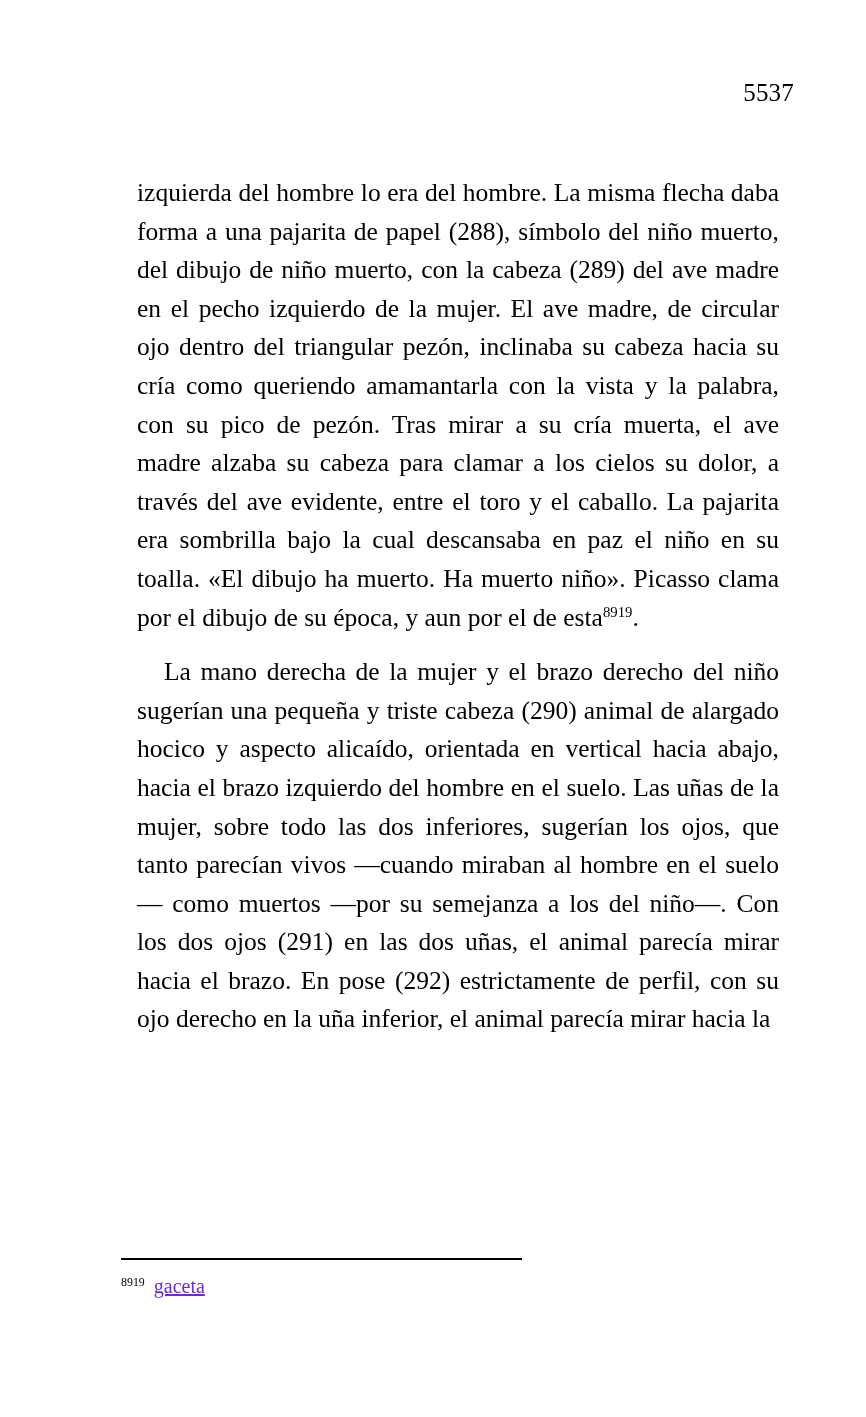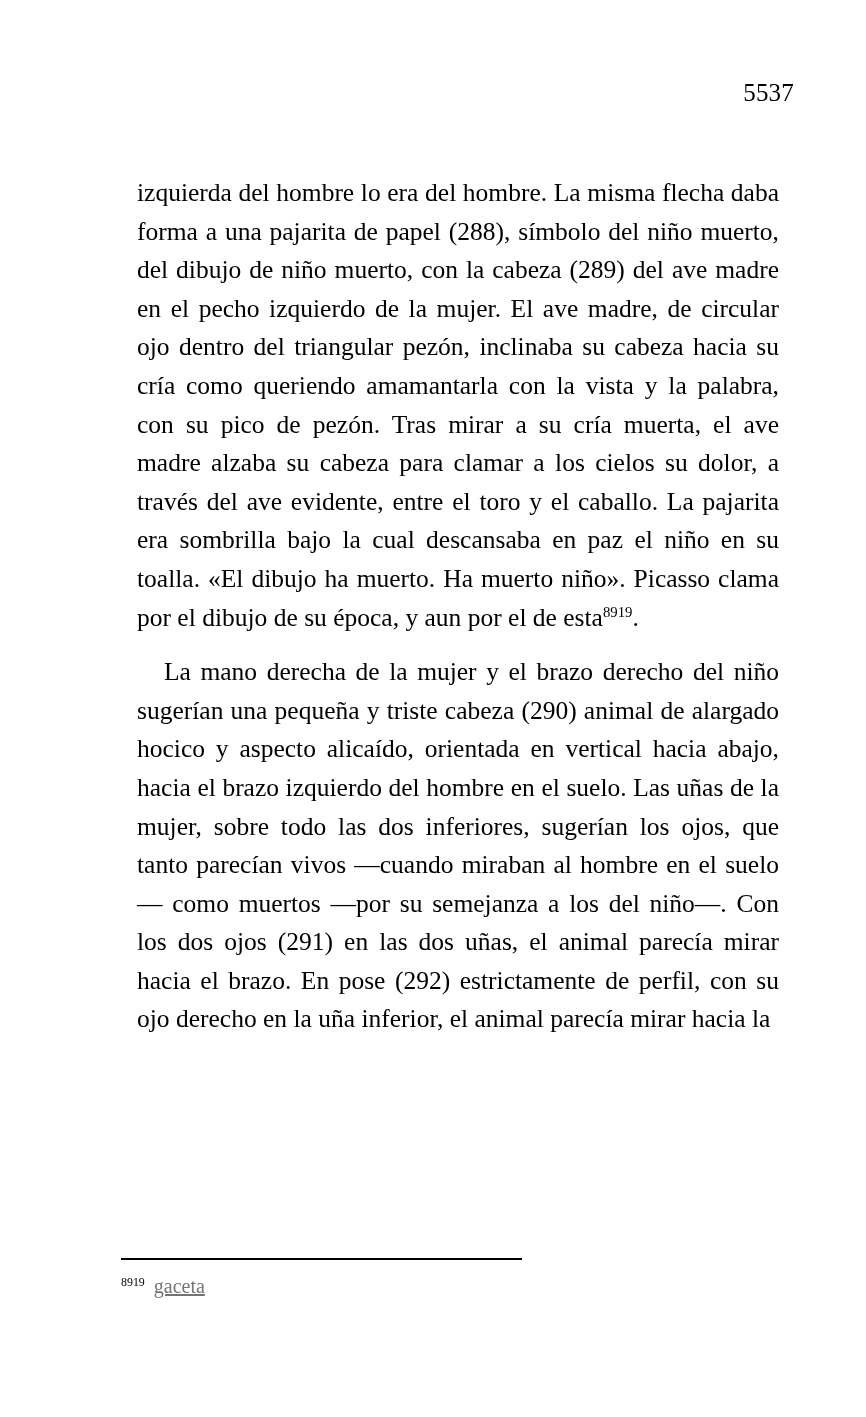--- a/index.html
+++ b/index.html
@@ -81,21 +81,21 @@
     font-size: 18px;
     line-height: 24px;
     white-space: nowrap;
   }
   .footnote-entry sup {
     font-size: 0.66em;
     vertical-align: super;
     line-height: 0;
   }
   .footnote-link {
-    color: #737373;
+    color: #6d28d9;
     text-decoration: underline;
     font-size: 20px;
     margin-left: 9px;
     cursor: pointer;
   }
 </style>
 </head>
 <body>
 
 <div id="page">

